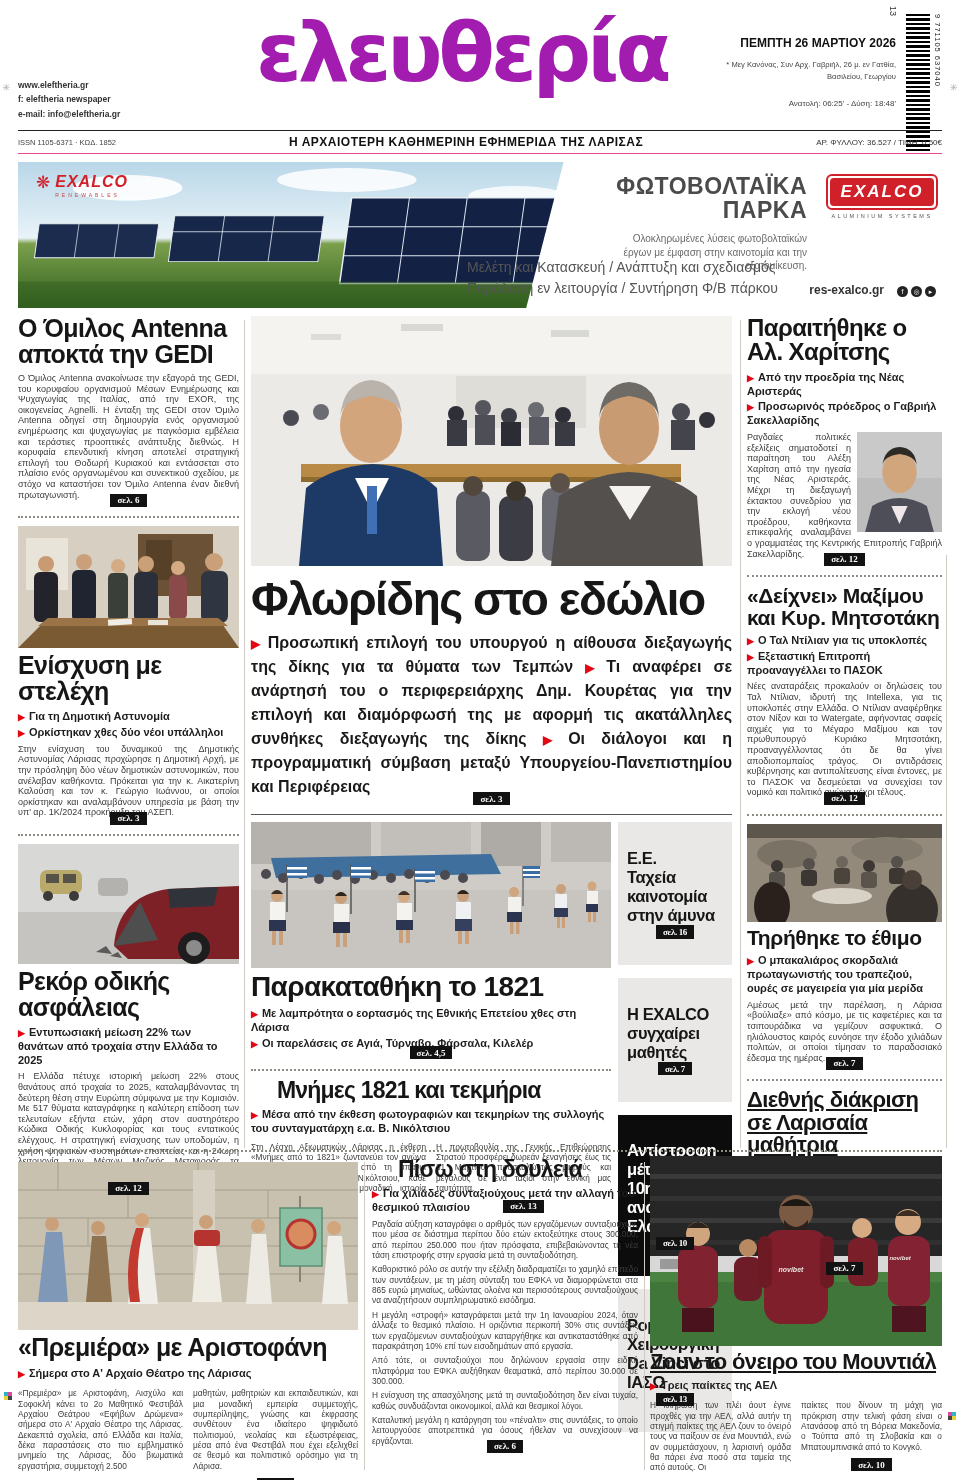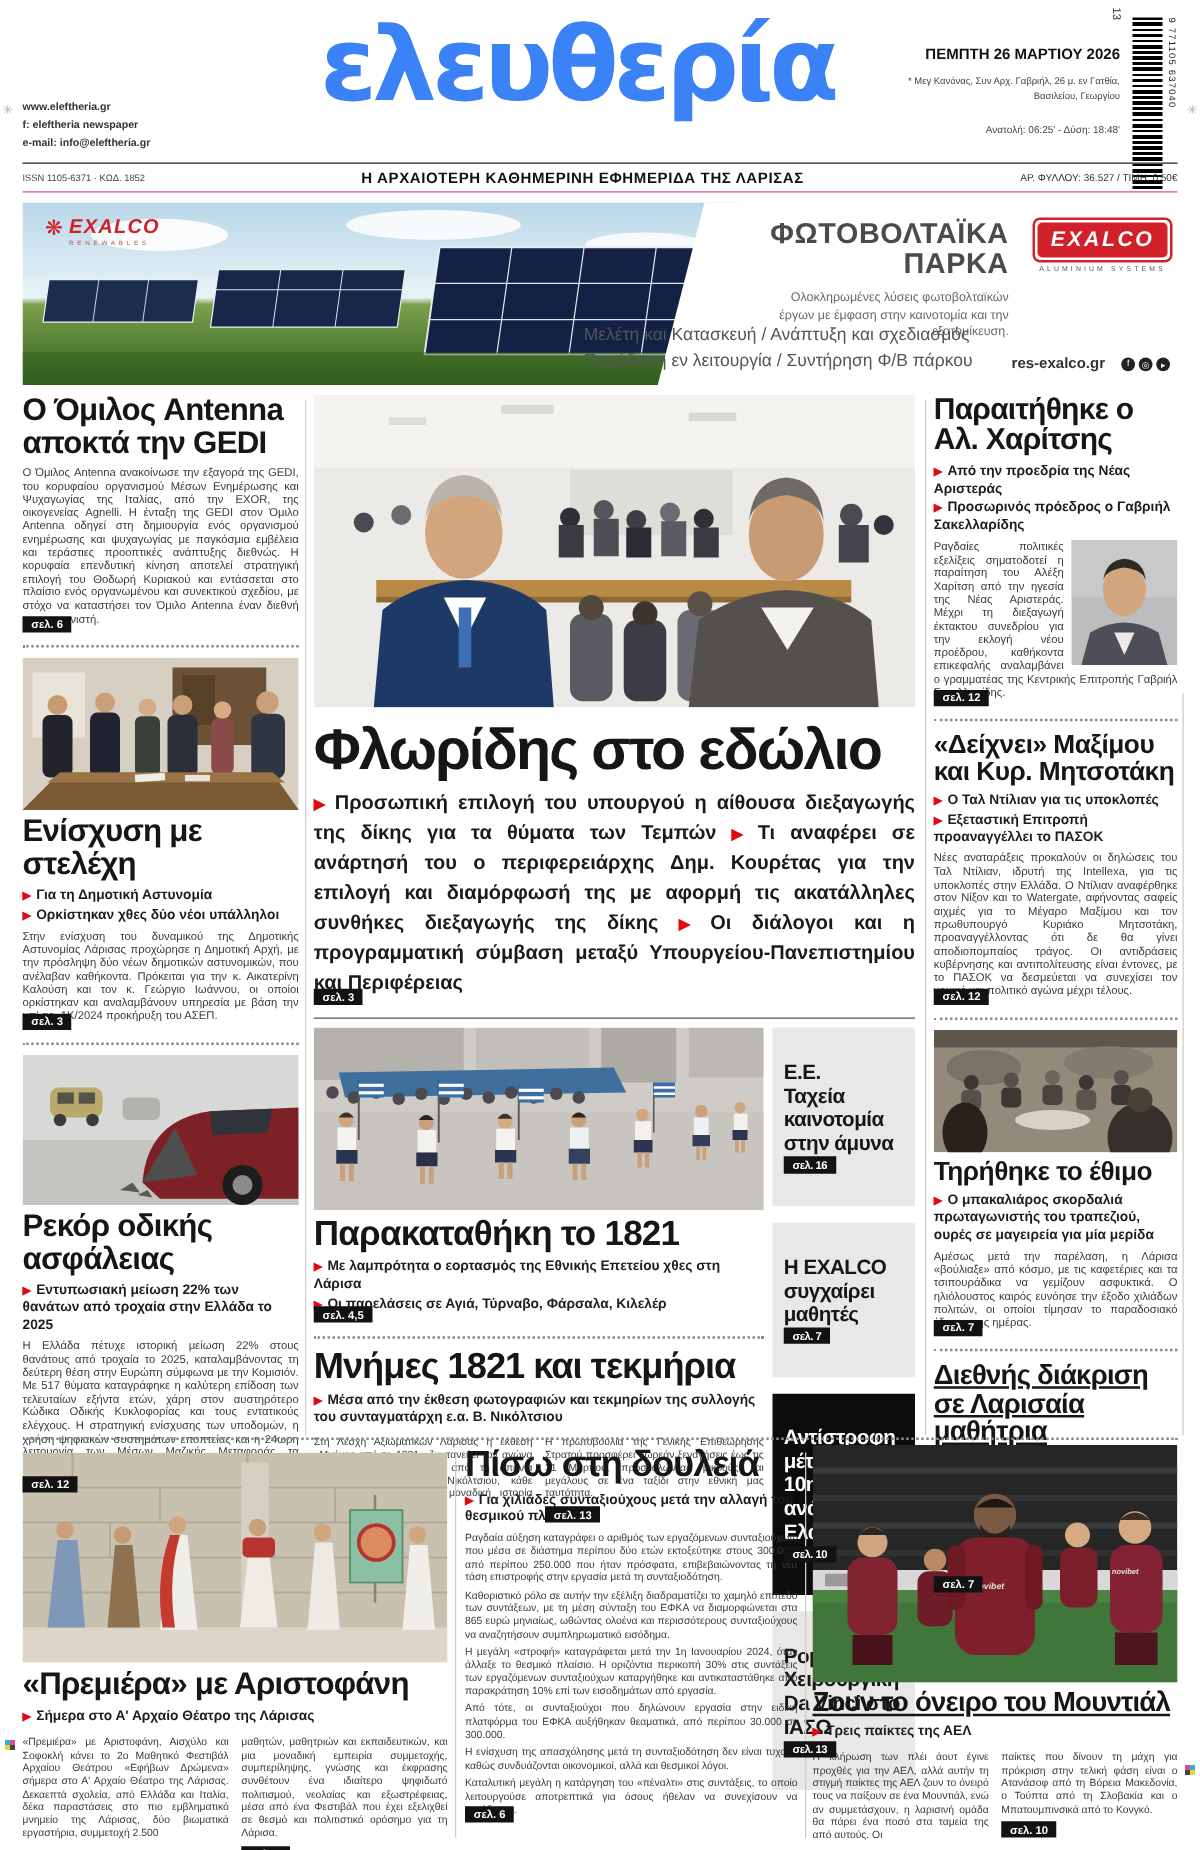--- a/index.html
+++ b/index.html
@@ -1,21 +1,21 @@
 <!DOCTYPE html>
 <html><head>
 <meta charset="utf-8">
 <style>
   html,body{margin:0;padding:0;background:#fff;}
   body{width:960px;height:1480px;position:relative;overflow:hidden;
        font-family:"Liberation Sans",sans-serif;color:#222;}
   
   .mast{position:absolute;left:18px;right:18px;top:0;height:160px;}
   .logo{position:absolute;left:238px;top:8px;font-family:"DejaVu Sans",sans-serif;
-        font-weight:800;font-size:82px;color:#3b82f6;letter-spacing:-4px;line-height:1.1;}
+        font-weight:800;font-size:82px;color:#a21caf;letter-spacing:-4px;line-height:1.1;}
   .contacts{position:absolute;left:0;top:78px;font-size:8.5px;font-weight:bold;
             color:#333;line-height:1.7;}
   .dateblk{position:absolute;right:46px;top:36px;width:185px;text-align:right;}
   .date{font-size:12px;font-weight:bold;color:#111;margin-bottom:9px;}
   .saints{font-size:7.6px;color:#444;line-height:1.55;}
   .sun{font-size:8px;color:#444;margin-top:16px;}
   .barcode{position:absolute;right:0;top:14px;width:36px;height:138px;}
   .bars{position:absolute;left:0;top:0;width:24px;height:100%;
         background:repeating-linear-gradient(#000 0 2px,#fff 2px 4px,#000 4px 7px,#fff 7px 9px);}
   .bcnum{position:absolute;right:0;top:0;height:100%;writing-mode:vertical-rl;
@@ -59,31 +59,31 @@
   
   .col-left{position:absolute;left:18px;top:316px;width:221px;}
   .col-mid{position:absolute;left:251px;top:316px;width:481px;}
   .col-right{position:absolute;left:747px;top:316px;width:195px;}
   .vr{position:absolute;width:0;border-left:1px solid #cfcac4;}
   .hdot{position:absolute;left:18px;right:18px;border-top:2px dotted #8f8a84;}
   h2{margin:0 0 6px 0;color:#161616;line-height:1.02;letter-spacing:-0.6px;font-weight:bold;}
   .t25{font-size:25px;}
   .t46{font-size:46px;letter-spacing:-1.5px;margin:10px 0 8px 0;}
   .t28{font-size:28px;}
-  .t27{font-size:29px;letter-spacing:-0.8px;}
+  .t27{font-size:23px;letter-spacing:-0.8px;margin-left:26px;}
   .t24{font-size:24px;}
   .t22{font-size:22px;text-decoration:underline;}
   .t21{font-size:21px;letter-spacing:-0.4px;}
   .body-txt{font-size:9px;line-height:1.18;text-align:justify;color:#3b3b3b;margin:4px 0 0 0;}
   .b83{font-size:8.3px;line-height:1.25;}
   .bullet{margin:2px 0;font-size:11px;font-weight:bold;color:#1d1d1d;line-height:1.25;}
   .arr{color:#e30613;font-size:9px;margin-right:4px;}
   .badge{display:inline-block;background:#121212;color:#fff;font-size:9px;
          font-weight:bold;padding:1.5px 7px;}
-  .pgrow{text-align:left;margin-top:-11px;position:relative;z-index:2;}
+  .pgrow{text-align:center;margin-top:-11px;position:relative;z-index:2;font-family:Liberation Serif, serif;}
   .dotdiv{border-top:2px dotted #8f8a84;margin:9px 0 8px 0;}
   .soliddiv{border-top:1px solid #555;margin:8px 0 7px 0;}
   .photo{position:relative;overflow:hidden;margin:2px 0 5px 0;}
   .photo svg{display:block;width:100%;height:100%;}
   .deck{font-size:16px;font-weight:bold;line-height:1.5;text-align:justify;
         color:#1a1a1a;margin:2px 0 0 0;}
   .deck .arr{font-size:12px;}
   .twocol{display:flex;gap:10px;}
   .twocol>div{flex:1;}
   .mid-lower{position:relative;}

